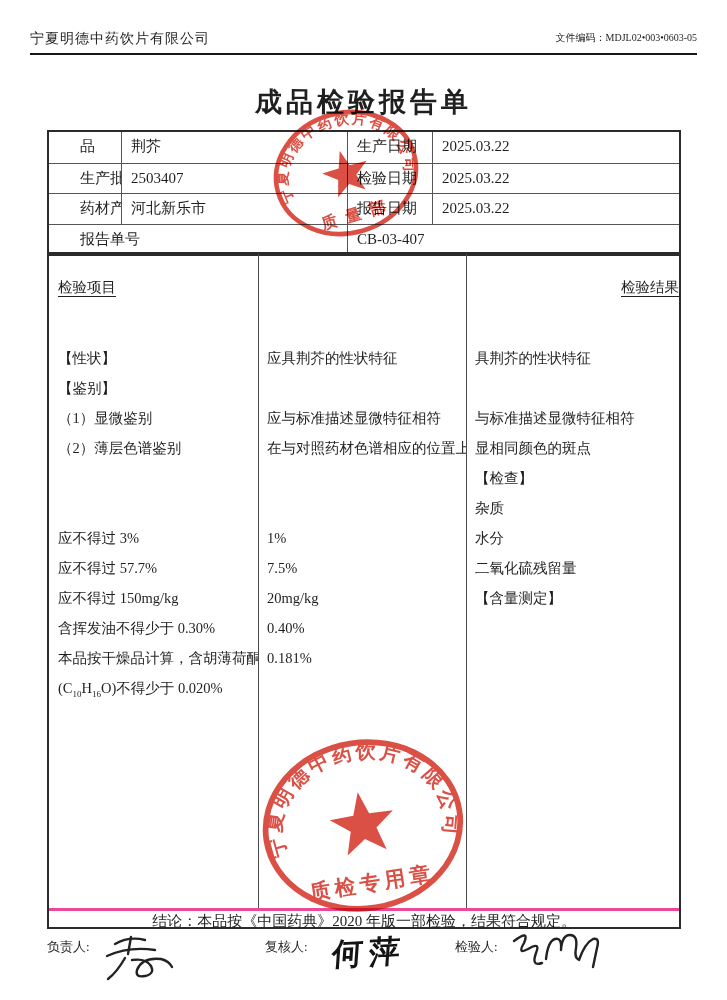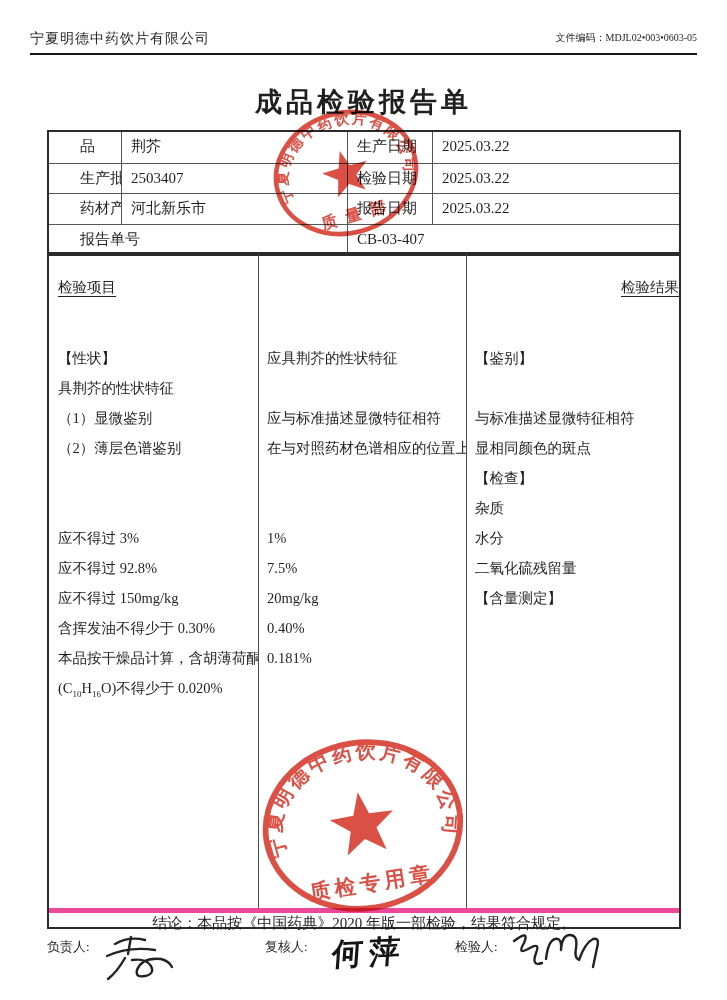--- a/index.html
+++ b/index.html
@@ -50,21 +50,21 @@
   .h-std  { position:absolute; left:209px; width:208px; text-align:center; }
   .h-res  { position:absolute; left:417px; width:213px; text-align:right; }
   .mt-body {
     position:absolute; top:50px; left:0; width:100%;
     display:grid; grid-template-columns:209px 208px 1fr; grid-auto-rows:30px;margin-top:39px;
   }
   .mt-body .bcell { line-height:30px; padding-left:9px; white-space:nowrap; overflow:hidden; }
   sub { font-size:9px; }
   .conclusion {
     position:absolute; left:0; top:654px; width:100%; height:22px;
-    border-top:5px solid #ec4899; text-align:center; line-height:21px; font-size:15px;
+    border-top:3px solid #ec4899; text-align:center; line-height:21px; font-size:15px;
   }
   
   .footer-label { position:absolute; font-size:13px; }
   .fl1 { left:47px; top:938px; }
   .fl2 { left:265px; top:938px; }
   .fl3 { left:455px; top:938px; }
   .sig-svg { position:absolute; }
   .sig1 { left:95px; top:932px; }
   .sig3 { left:500px; top:925px; }
   .sig-text {
@@ -111,23 +111,23 @@
   <div class="vline v2"></div>
 
   <div class="mt-head">
     <span class="h-item">检验项目</span>
     <span class="h-res">检验结果</span>
   </div>
 
   <div class="mt-body">
     <div class="bcell">【性状】</div>
     <div class="bcell">应具荆芥的性状特征</div>
+    <div class="bcell">具荆芥的性状特征</div>
+
     <div class="bcell">【鉴别】</div>
-
-    <div class="bcell">具荆芥的性状特征</div>
     <div class="bcell"></div>
     <div class="bcell"></div>
 
     <div class="bcell">（1）显微鉴别</div>
     <div class="bcell">应与标准描述显微特征相符</div>
     <div class="bcell">与标准描述显微特征相符</div>
 
     <div class="bcell">（2）薄层色谱鉴别</div>
     <div class="bcell">在与对照药材色谱相应的位置上，</div>
     <div class="bcell">显相同颜色的斑点</div>
@@ -137,21 +137,21 @@
 
     <div class="bcell">【检查】</div>
     <div class="bcell"></div>
     <div class="bcell"></div>
 
     <div class="bcell">杂质</div>
     <div class="bcell">应不得过 3%</div>
     <div class="bcell">1%</div>
 
     <div class="bcell">水分</div>
-    <div class="bcell">应不得过 92.8%</div>
+    <div class="bcell">应不得过 57.7%</div>
     <div class="bcell">7.5%</div>
 
     <div class="bcell">二氧化硫残留量</div>
     <div class="bcell">应不得过 150mg/kg</div>
     <div class="bcell">20mg/kg</div>
 
     <div class="bcell">【含量测定】</div>
     <div class="bcell">含挥发油不得少于 0.30%</div>
     <div class="bcell">0.40%</div>
 

